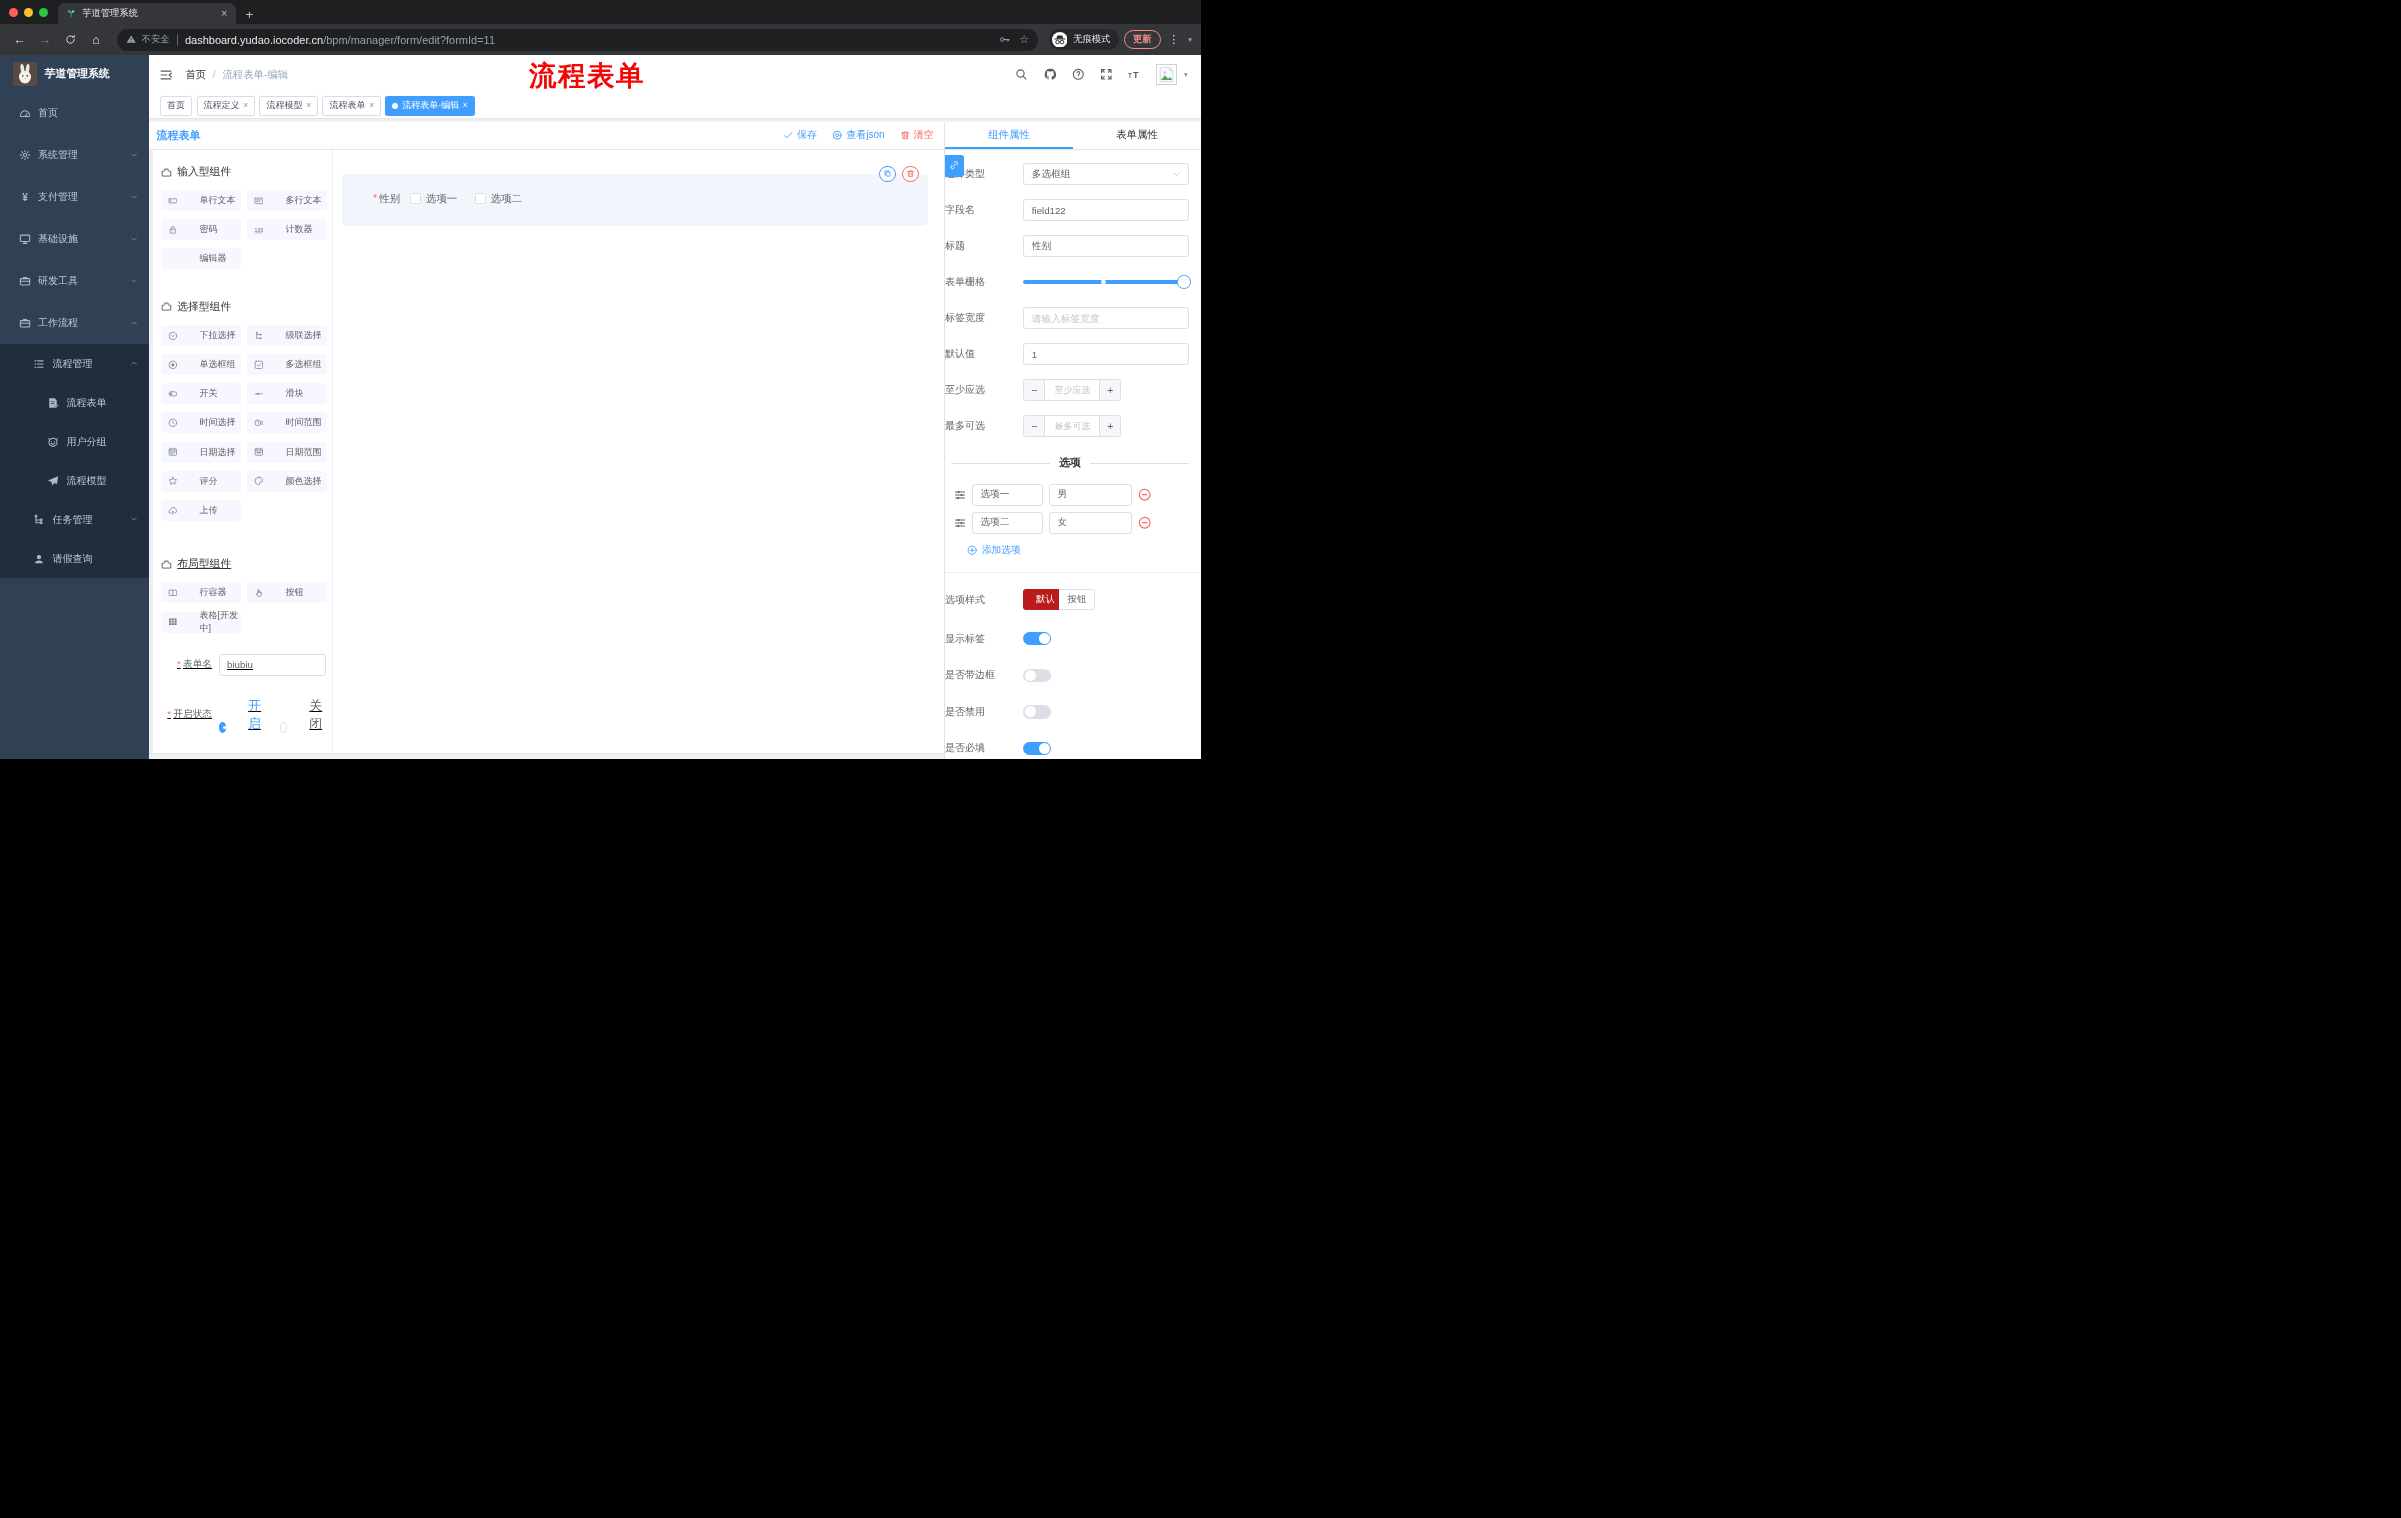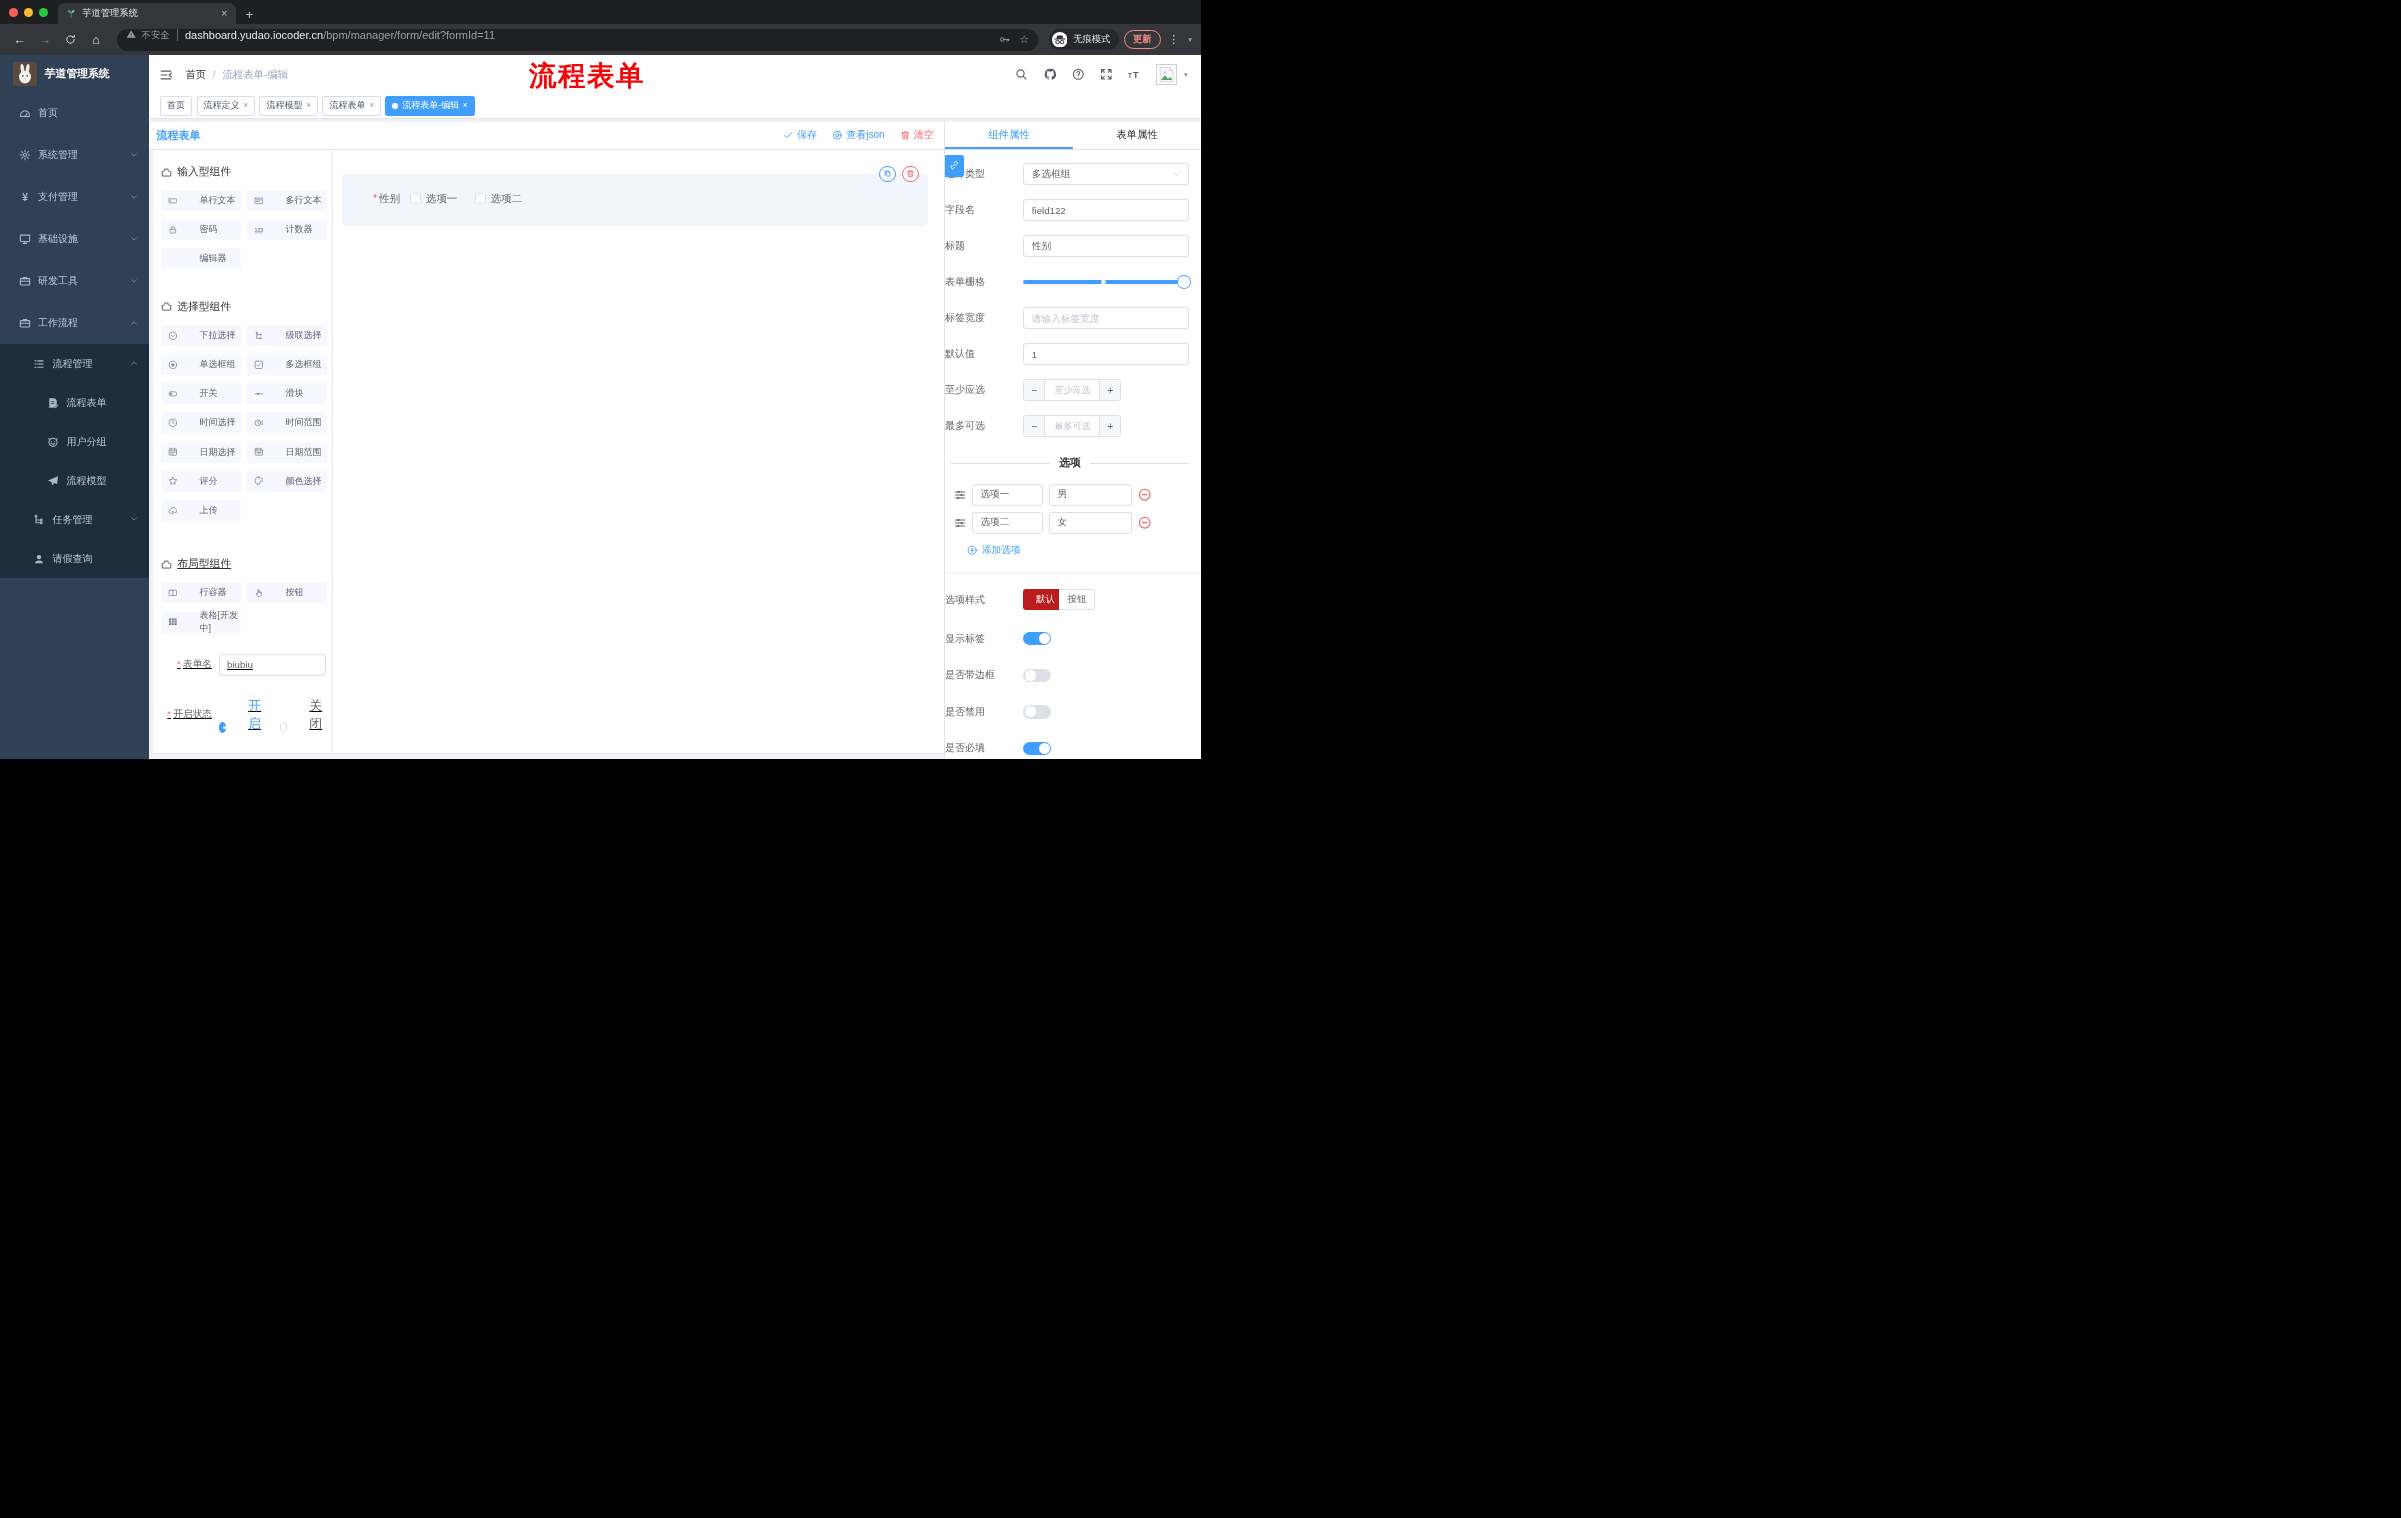--- a/index.html
+++ b/index.html
@@ -14,21 +14,21 @@
   .tl-red{background:#ff5f57}.tl-yellow{background:#febc2e}.tl-green{background:#28c840}
   .btab { width:178px; height:21px; background:#35363a; border-radius:6.7px 6.7px 0 0; display:flex; align-items:center; padding:0 6px 0 7.4px; color:#e8eaed; font-size:9.3px; }
   .btab .fav { width:10.4px; height:10.4px; margin-right:6px; flex:none; }
   .btab .ttl { flex:1; white-space:nowrap; overflow:hidden; }
   .btab .cls { color:#bdc1c6; font-size:10.4px; padding:0 3px; cursor:pointer; }
   .newtab { color:#bdc1c6; font-size:13.4px; margin:0 0 2.2px 9px; line-height:1; }
   .chrome-bar { height:31px; background:#35363a; display:flex; align-items:center; padding:0 9px; gap:4.5px; }
   .nav-ic { width:21px; height:21px; display:flex; align-items:center; justify-content:center; color:#dfe1e5; font-size:12.6px; border-radius:50%; }
   .nav-ic.dis { color:#81868c; }
   .nav-ic svg { width:12px; height:12px; }
-  .omnibox { flex:1; height:22px; background:#1e2022; border-radius:11px; display:flex; padding:0 9px; margin:0 6px; gap:5.2px; min-width:0; }
+  .omnibox { flex:1; height:22px; background:#1e2022; border-radius:11px; display:flex; align-items:center; padding:0 9px; margin:0 6px; gap:5.2px; min-width:0; }
   .omnibox .warn { width:10.4px; height:10.4px; flex:none; }
   .ns-txt { color:#9aa0a6; font-size:9.3px; flex:none; }
   .om-div { width:0.7px; height:12px; background:#5f6368; flex:none; margin:0 2.2px; }
   .url { font-size:11px; white-space:nowrap; overflow:hidden; flex:1; }
   .url .host { color:#e8eaed; }
   .url .path { color:#9aa0a6; }
   .om-right { display:flex; gap:9px; align-items:center; color:#9aa0a6; flex:none; }
   .om-right [data-icon]{ width:11px; height:11px; }
   .om-right .star { font-size:11px; line-height:1; }
   .incog { height:21px; background:#26272a; border-radius:10.4px; display:flex; align-items:center; gap:6px; padding:0 9px 0 3px; color:#e8eaed; font-size:9.3px; flex:none; }

